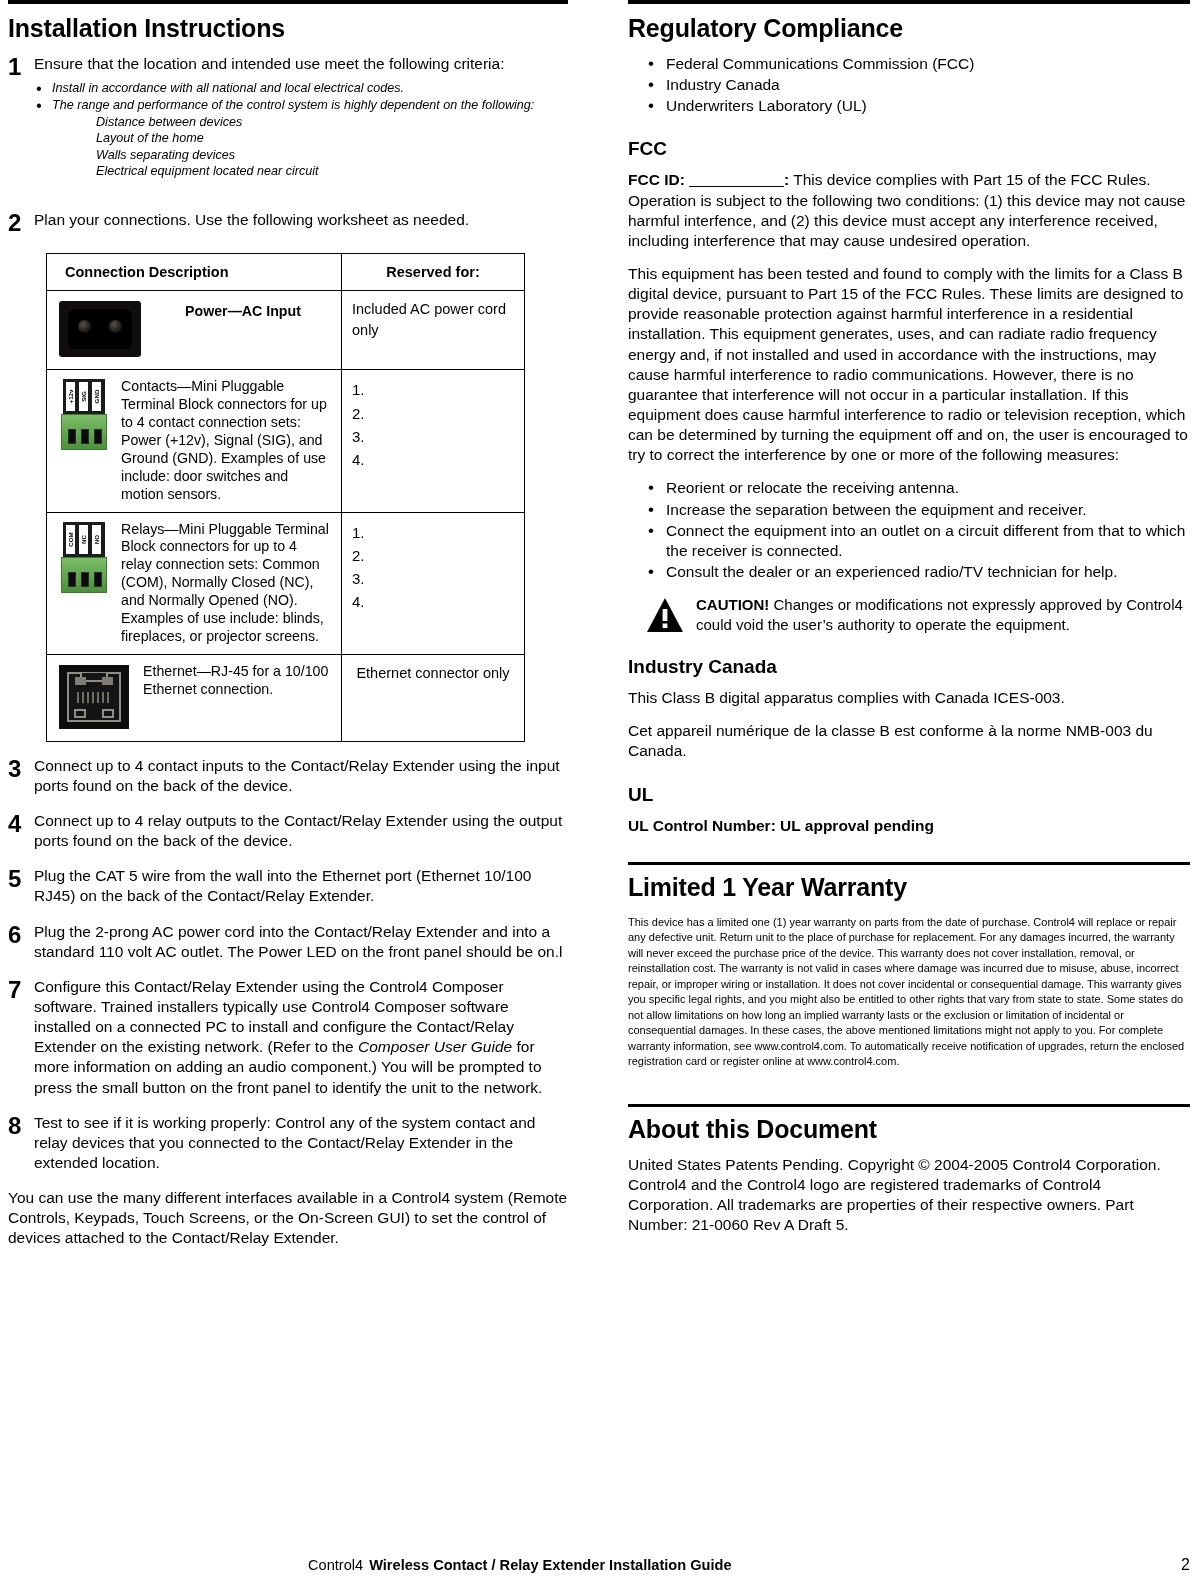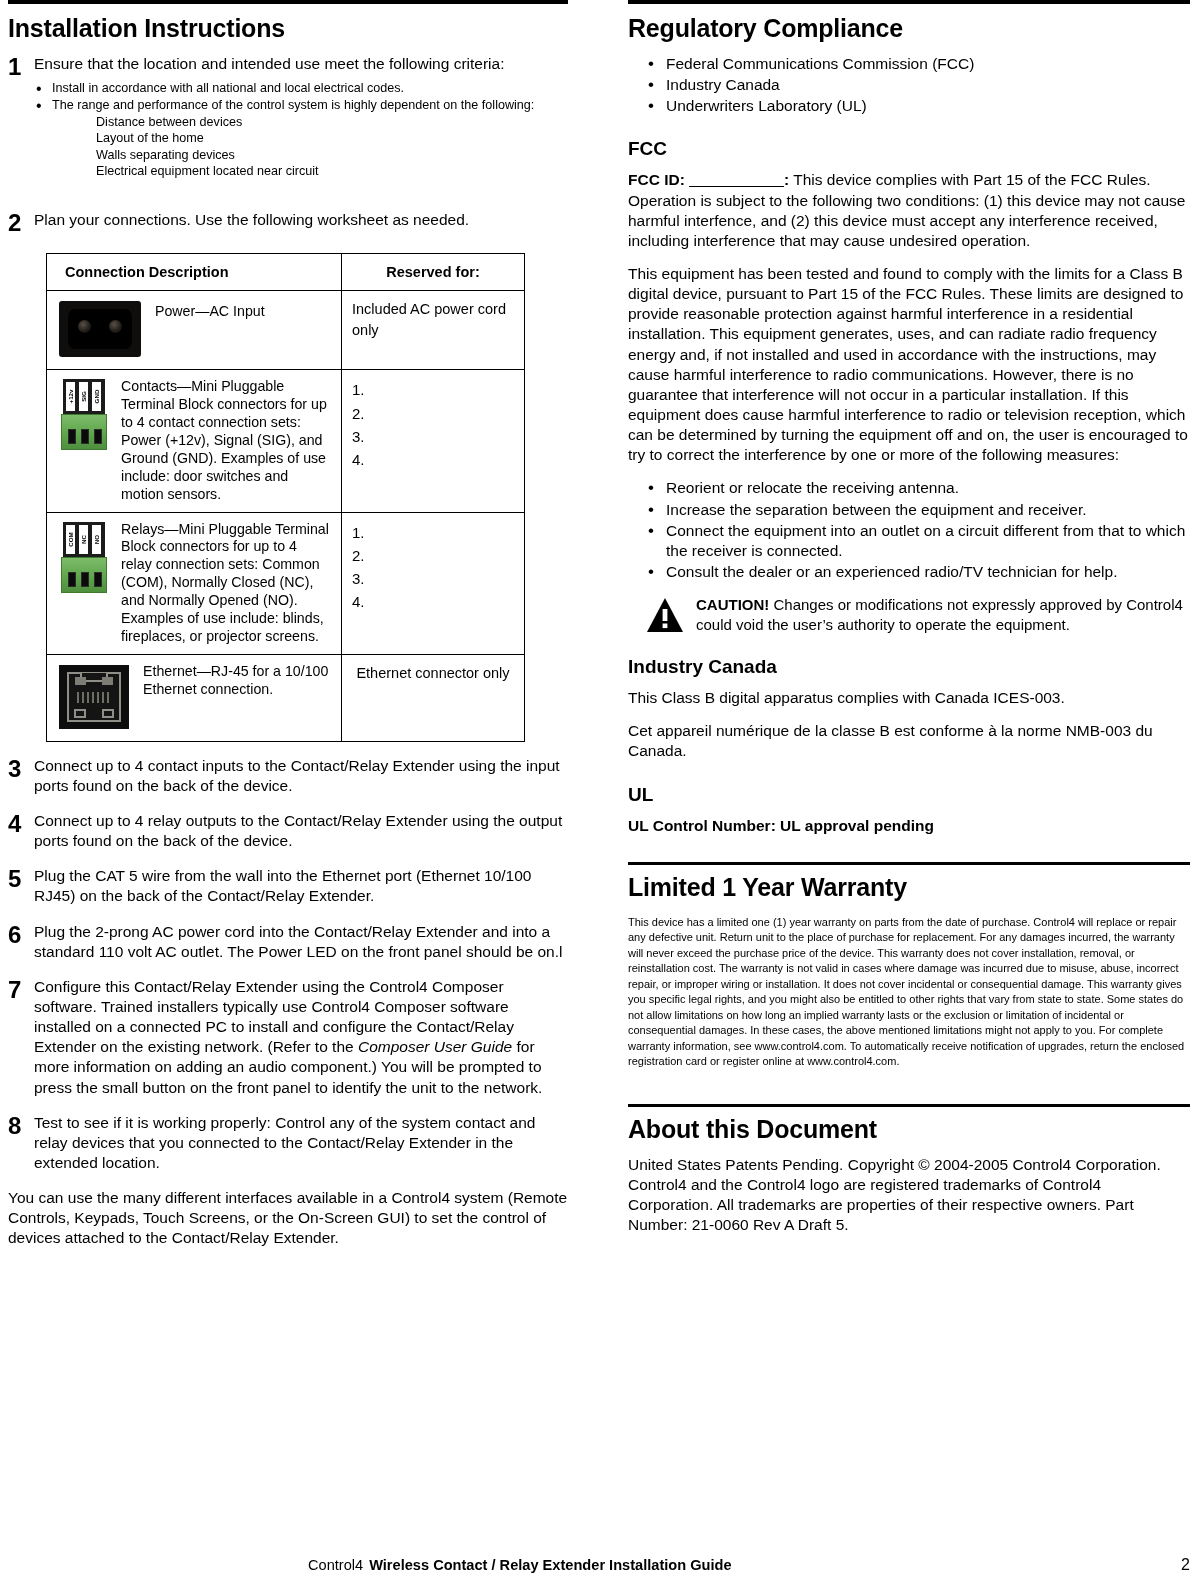--- a/index.html
+++ b/index.html
@@ -104,20 +104,21 @@
     list-style: none;
     margin: 7px 0 4px 0;
     padding: 0;
   }
   ul.small-bullets > li {
     font-size: 12.6px;
     line-height: 1.26;
     position: relative;
     padding-left: 18px;
     margin-bottom: 1px;
+    font-style: italic;
   }
   ul.small-bullets > li:before {
     content: "\2022";
     position: absolute;
     left: 2px;
     top: -2px;
     font-size: 16px;
   }
   .indent-list {
     margin: 0 0 16px 44px;
@@ -156,21 +157,23 @@
     display: flex;
     align-items: flex-start;
     gap: 10px;
   }
   .celltext {
     font-size: 14.2px;
     line-height: 1.26;
     flex: 1 1 auto;
   }
   .celltext.center {
+    text-align: center;
     padding-top: 4px;
+    font-weight: bold;
   }
   .resvd {
     font-size: 14.5px;
     line-height: 1.42;
   }
   .resvd.center { text-align: center; }
   .numlist {
     font-size: 15px;
     line-height: 1.55;
   }

